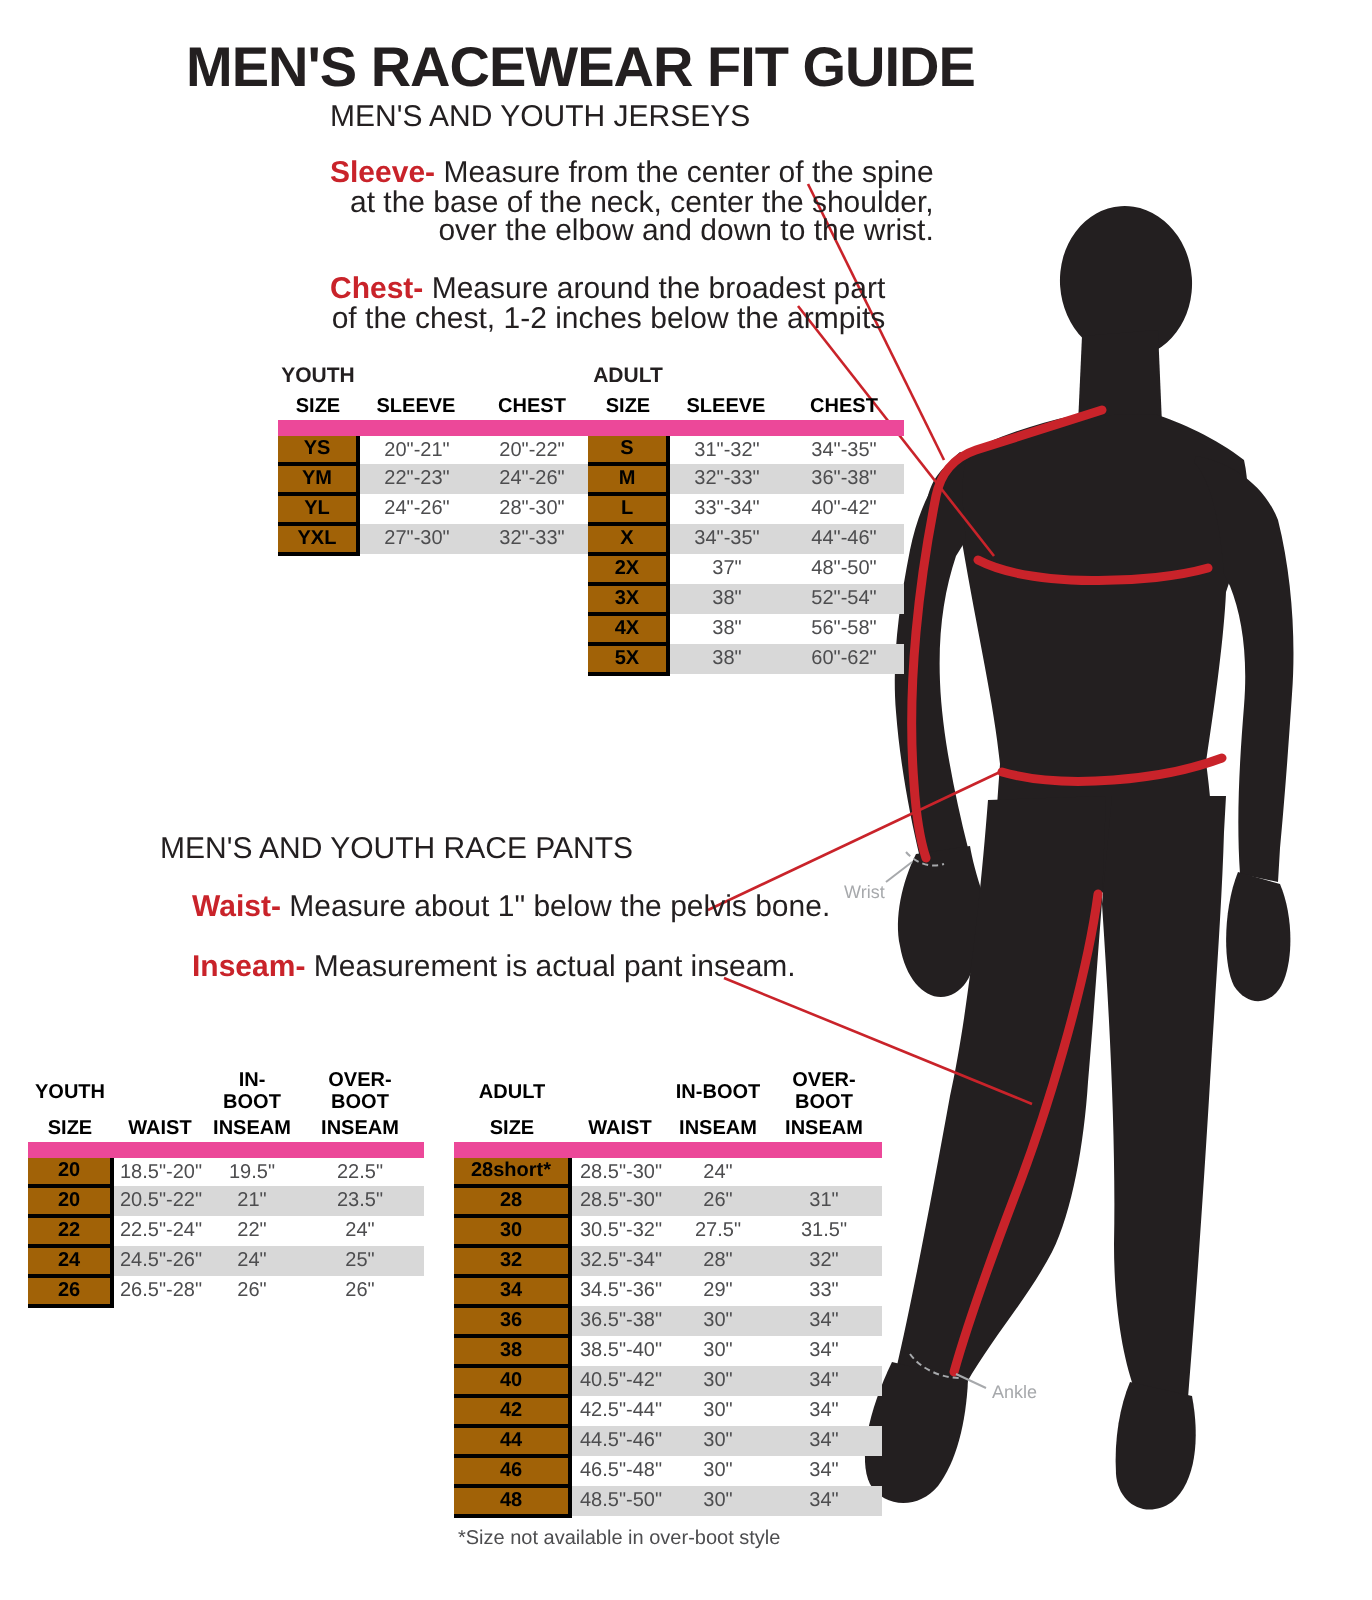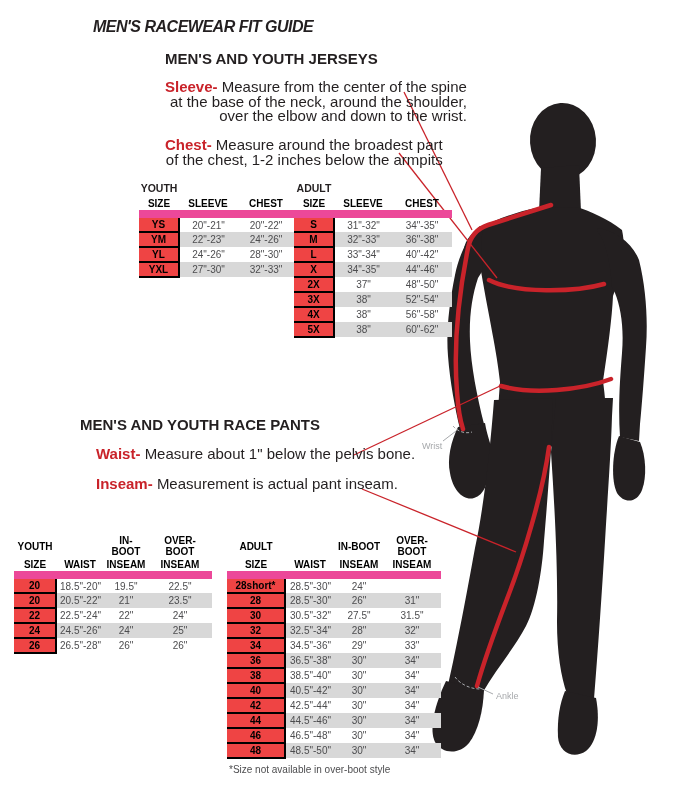--- a/index.html
+++ b/index.html
@@ -8,32 +8,32 @@
     --shade:#d8d8d8;
     --muted:#4d4d4f;
     --label-gray:#a7a9ac;
   }
   *{margin:0;padding:0;box-sizing:border-box;}
   html,body{background:#fff;}
   body{font-family:"Liberation Sans", sans-serif;}
   .page{position:relative;width:686px;height:800px;background:#fff;overflow:hidden;}
   .fig-svg{position:absolute;left:0;top:0;z-index:1;}
   .txt{position:absolute;z-index:2;color:var(--ink);}
-  h1.title{font-size:16px;font-style:italic;font-weight:bold;letter-spacing:-0.5px;white-space:nowrap;}
-  h2.section{font-size:15px;font-weight:bold;white-space:nowrap;text-align:right;}
+  h1.title{font-size:28px;font-weight:bold;letter-spacing:-0.5px;white-space:nowrap;}
+  h2.section{font-size:15px;font-weight:normal;white-space:nowrap;text-align:right;}
   p.desc{font-size:15px;line-height:14.5px;text-align:right;}
   .accent{color:var(--accent);font-weight:bold;}
   .group{font-size:10.5px;font-weight:bold;text-align:center;margin-bottom:3px;}
   table.tbl{border-collapse:collapse;table-layout:fixed;}
   table.tbl th{font-size:10px;font-weight:bold;text-align:center;padding:1px 2px;height:14px;
     border-bottom:8px solid #ec4899;color:#000;vertical-align:middle;}
   table.tbl tr.ht th{border-bottom:none;height:12px;}
   table.tbl td{font-size:10px;text-align:center;color:var(--muted);padding:1px 2px;height:13px;vertical-align:middle;}
   table.tbl.dense td{height:11px;}
-  table.tbl td.size{font-weight:bold;color:#000;background:#ef4444;
+  table.tbl td.size{font-weight:bold;color:#000;background:#a16207;
     border-bottom:2px solid #000;border-right:2px solid #000;}
   table.tbl tr.odd td:not(.size){background:var(--shade);}
   .footnote{font-size:10px;color:var(--muted);}
   svg text.graylbl{font-family:"Liberation Sans", sans-serif;font-size:9px;fill:var(--label-gray);}
 </style>
 </head>
 <body>
 
 <div class="page">
 
@@ -73,21 +73,21 @@
     <text class="graylbl" x="496" y="699">Ankle</text>
   </svg>
 
   <h1 class="txt title" style="left:93px;top:18px;">MEN'S RACEWEAR FIT GUIDE</h1>
 
   <h2 class="txt section" style="left:165px;top:50px;">MEN'S AND YOUTH JERSEYS</h2>
 
   <p class="txt desc" style="left:165px;top:80px;">
     <span class="accent">Sleeve-</span>
     <span>Measure from the center of the spine</span><br>
-    <span>at the base of the neck, around the shoulder,</span><br>
+    <span>at the base of the neck, center the shoulder,</span><br>
     <span>over the elbow and down to the wrist.</span>
   </p>
 
   <p class="txt desc" style="left:165px;top:138px;">
     <span class="accent">Chest-</span>
     <span>Measure around the broadest part</span><br>
     <span>of the chest, 1-2 inches below the armpits</span>
   </p>
 
   <div class="txt" style="left:139px;top:182px;">

